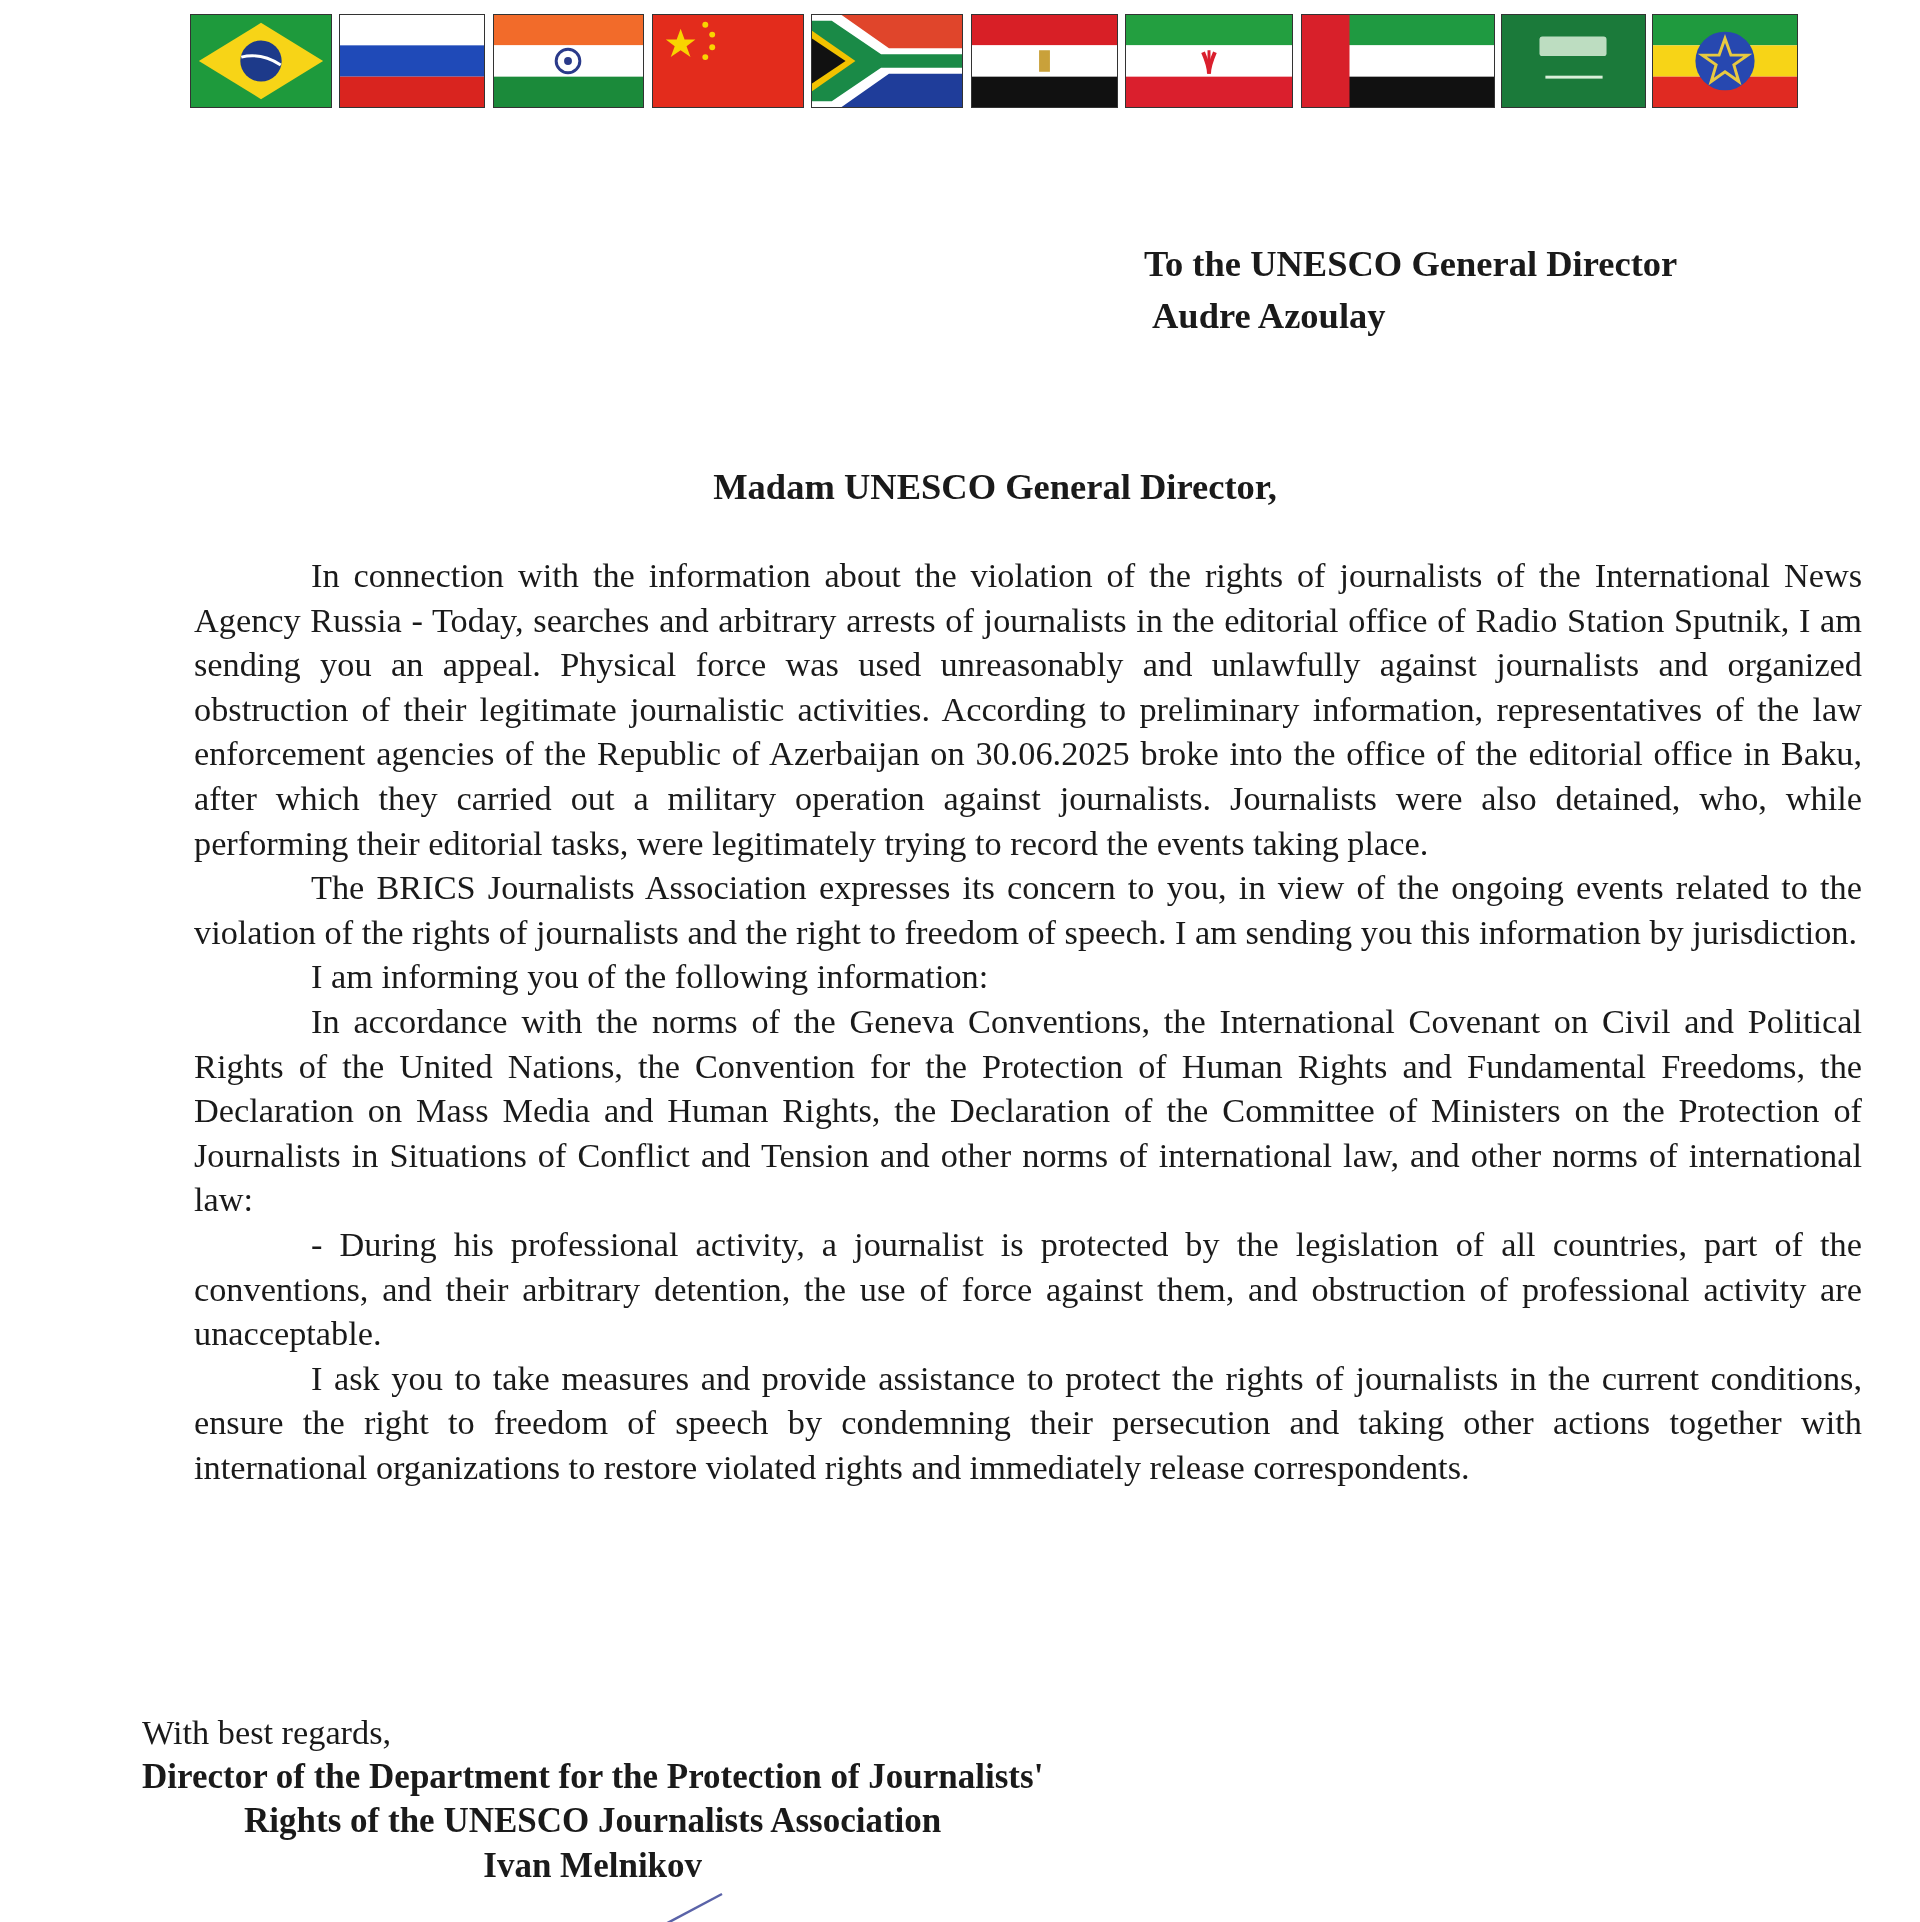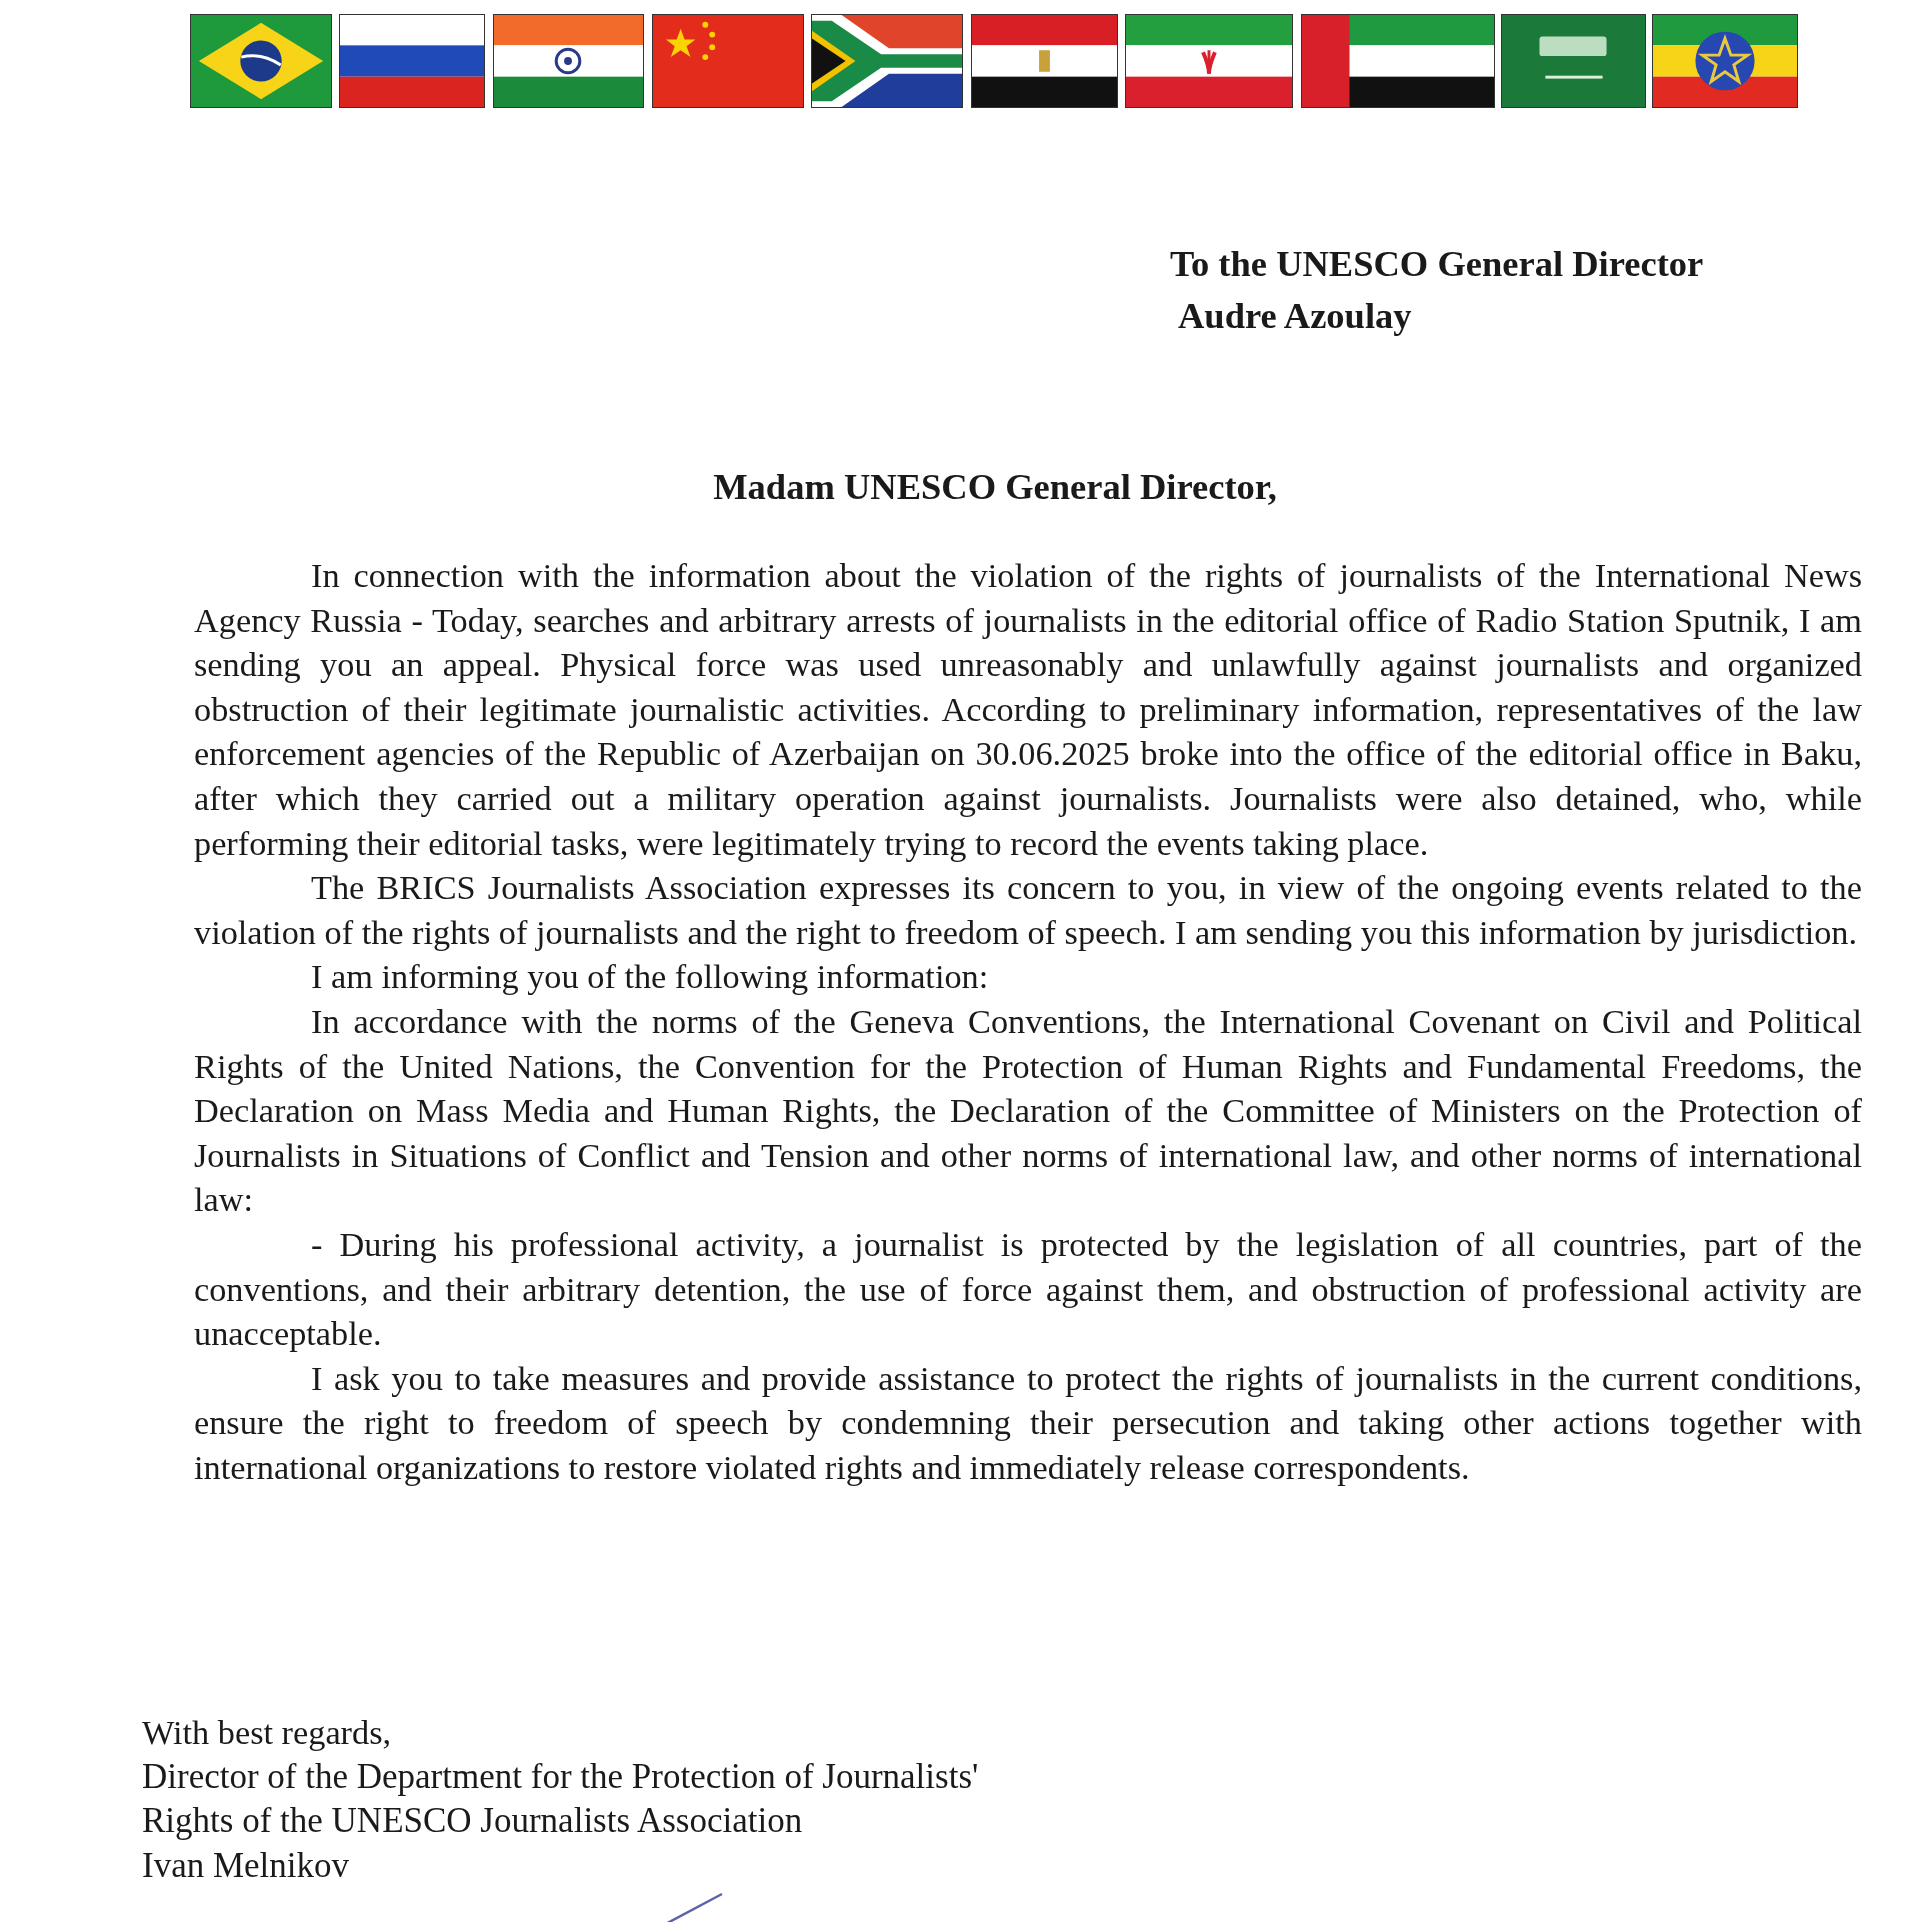--- a/index.html
+++ b/index.html
@@ -1,27 +1,27 @@
 <!DOCTYPE html>
 <html><head>
 <meta charset="utf-8">
 <style>
   html, body { margin:0; padding:0; background:#ffffff; }
   body { width:1920px; height:1922px; position:relative; overflow:hidden;
          font-family:"Liberation Serif", serif; color:#1a1a1a; }
   .flags { position:absolute; top:14px; left:190px; height:96px; width:1608px; }
   .flag { position:absolute; top:0; height:94px; border:1.5px solid #333; box-sizing:border-box; overflow:hidden; }
   .flag svg { display:block; width:100%; height:100%; }
-  .addressee { position:absolute; left:1170px; top:242px; font-weight:bold; font-size:36.5px; line-height:44px; }
+  .addressee { position:absolute; left:1144px; top:242px; font-weight:bold; font-size:36.5px; line-height:44px; }
   .addressee div:nth-child(2) { padding-left:8px;margin-top:8px; }
   .salutation { position:absolute; left:0; width:1990px; top:465px; text-align:center; font-weight:bold; font-size:36.5px; }
   .body { position:absolute; left:159px; width:1668px; top:553px; font-size:34.3px; line-height:44.6px; text-align:justify; text-align-last:left;margin-left:35px; }
   .body p { margin:0; text-indent:117px; }
   .closing { position:absolute; left:142px; top:1710px; font-size:34.3px; line-height:44.6px; }
-  .closing .b { font-weight:normal; font-size:35px; }
+  .closing .b { font-weight:bold; font-size:35px;text-align:center; }
   .signature { position:absolute; left:650px; top:1890px; width:80px; height:40px; }
 </style>
 </head>
 <body>
 
 <div class="flags">
 
   <div class="flag" style="left:0;width:142px;">
     <svg viewBox="0 0 142 94" preserveAspectRatio="none">
         <rect width="142" height="94" fill="#1e9a3c"></rect>

